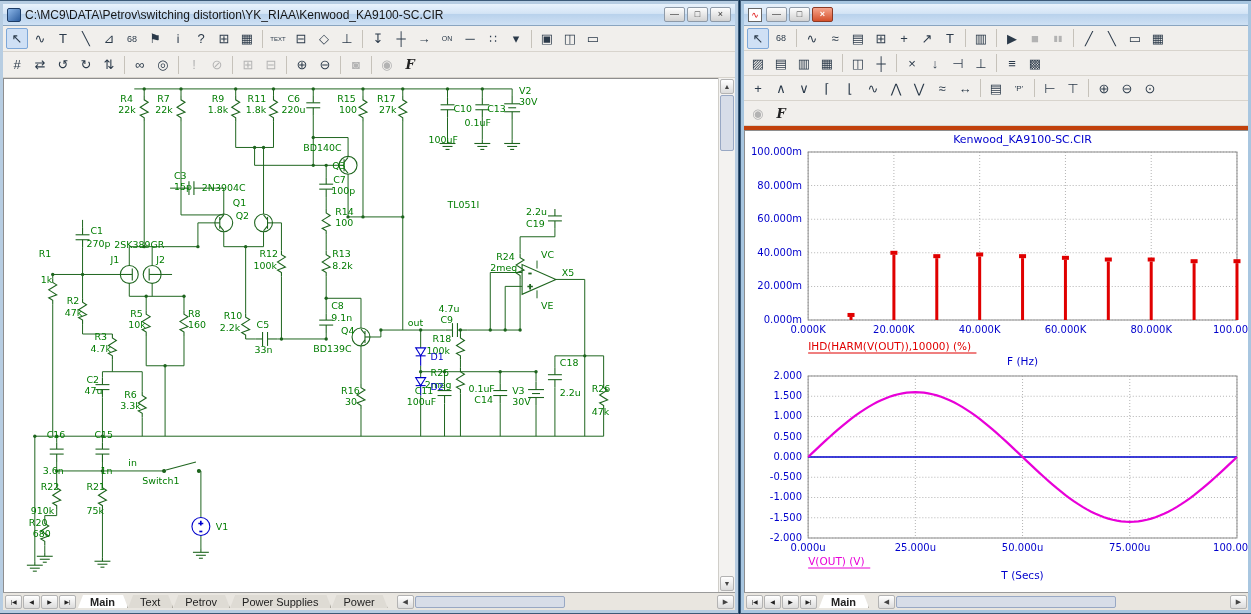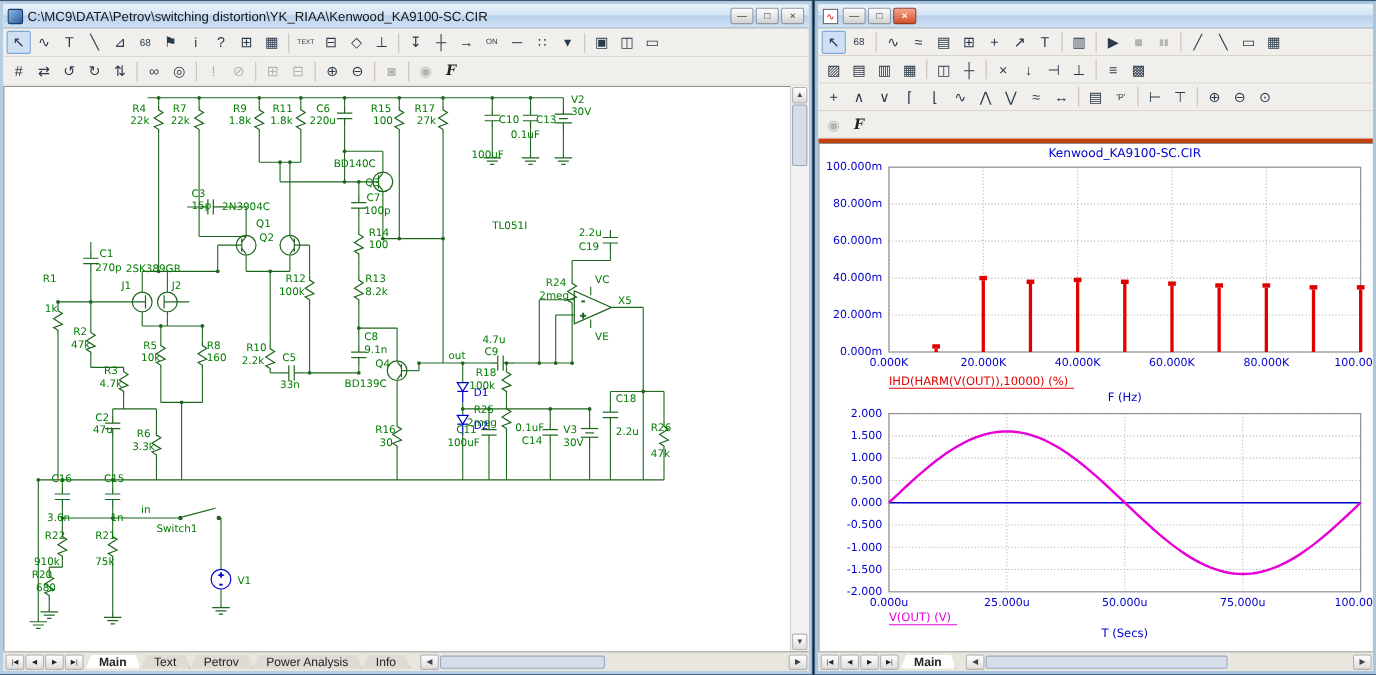--- a/index.html
+++ b/index.html
@@ -707,22 +707,22 @@
     <span class="navs">
         <span class="nav-btn">|◀</span>
         <span class="nav-btn">◀</span>
         <span class="nav-btn">▶</span>
         <span class="nav-btn">▶|</span>
       </span>
     <span class="tabs">
         <span class="tab active">Main</span>
         <span class="tab">Text</span>
         <span class="tab">Petrov</span>
-        <span class="tab">Power Analysis</span>
-        <span class="tab">Info</span>
+        <span class="tab">Power Supplies</span>
+        <span class="tab">Power</span>
       </span>
     <span class="hscroll">
       <span class="scroll-btn">◀</span>
       <span class="hthumb"></span>
       <span class="hspace"></span>
       <span class="scroll-btn">▶</span>
     </span>
   </div>
 </div>
 

